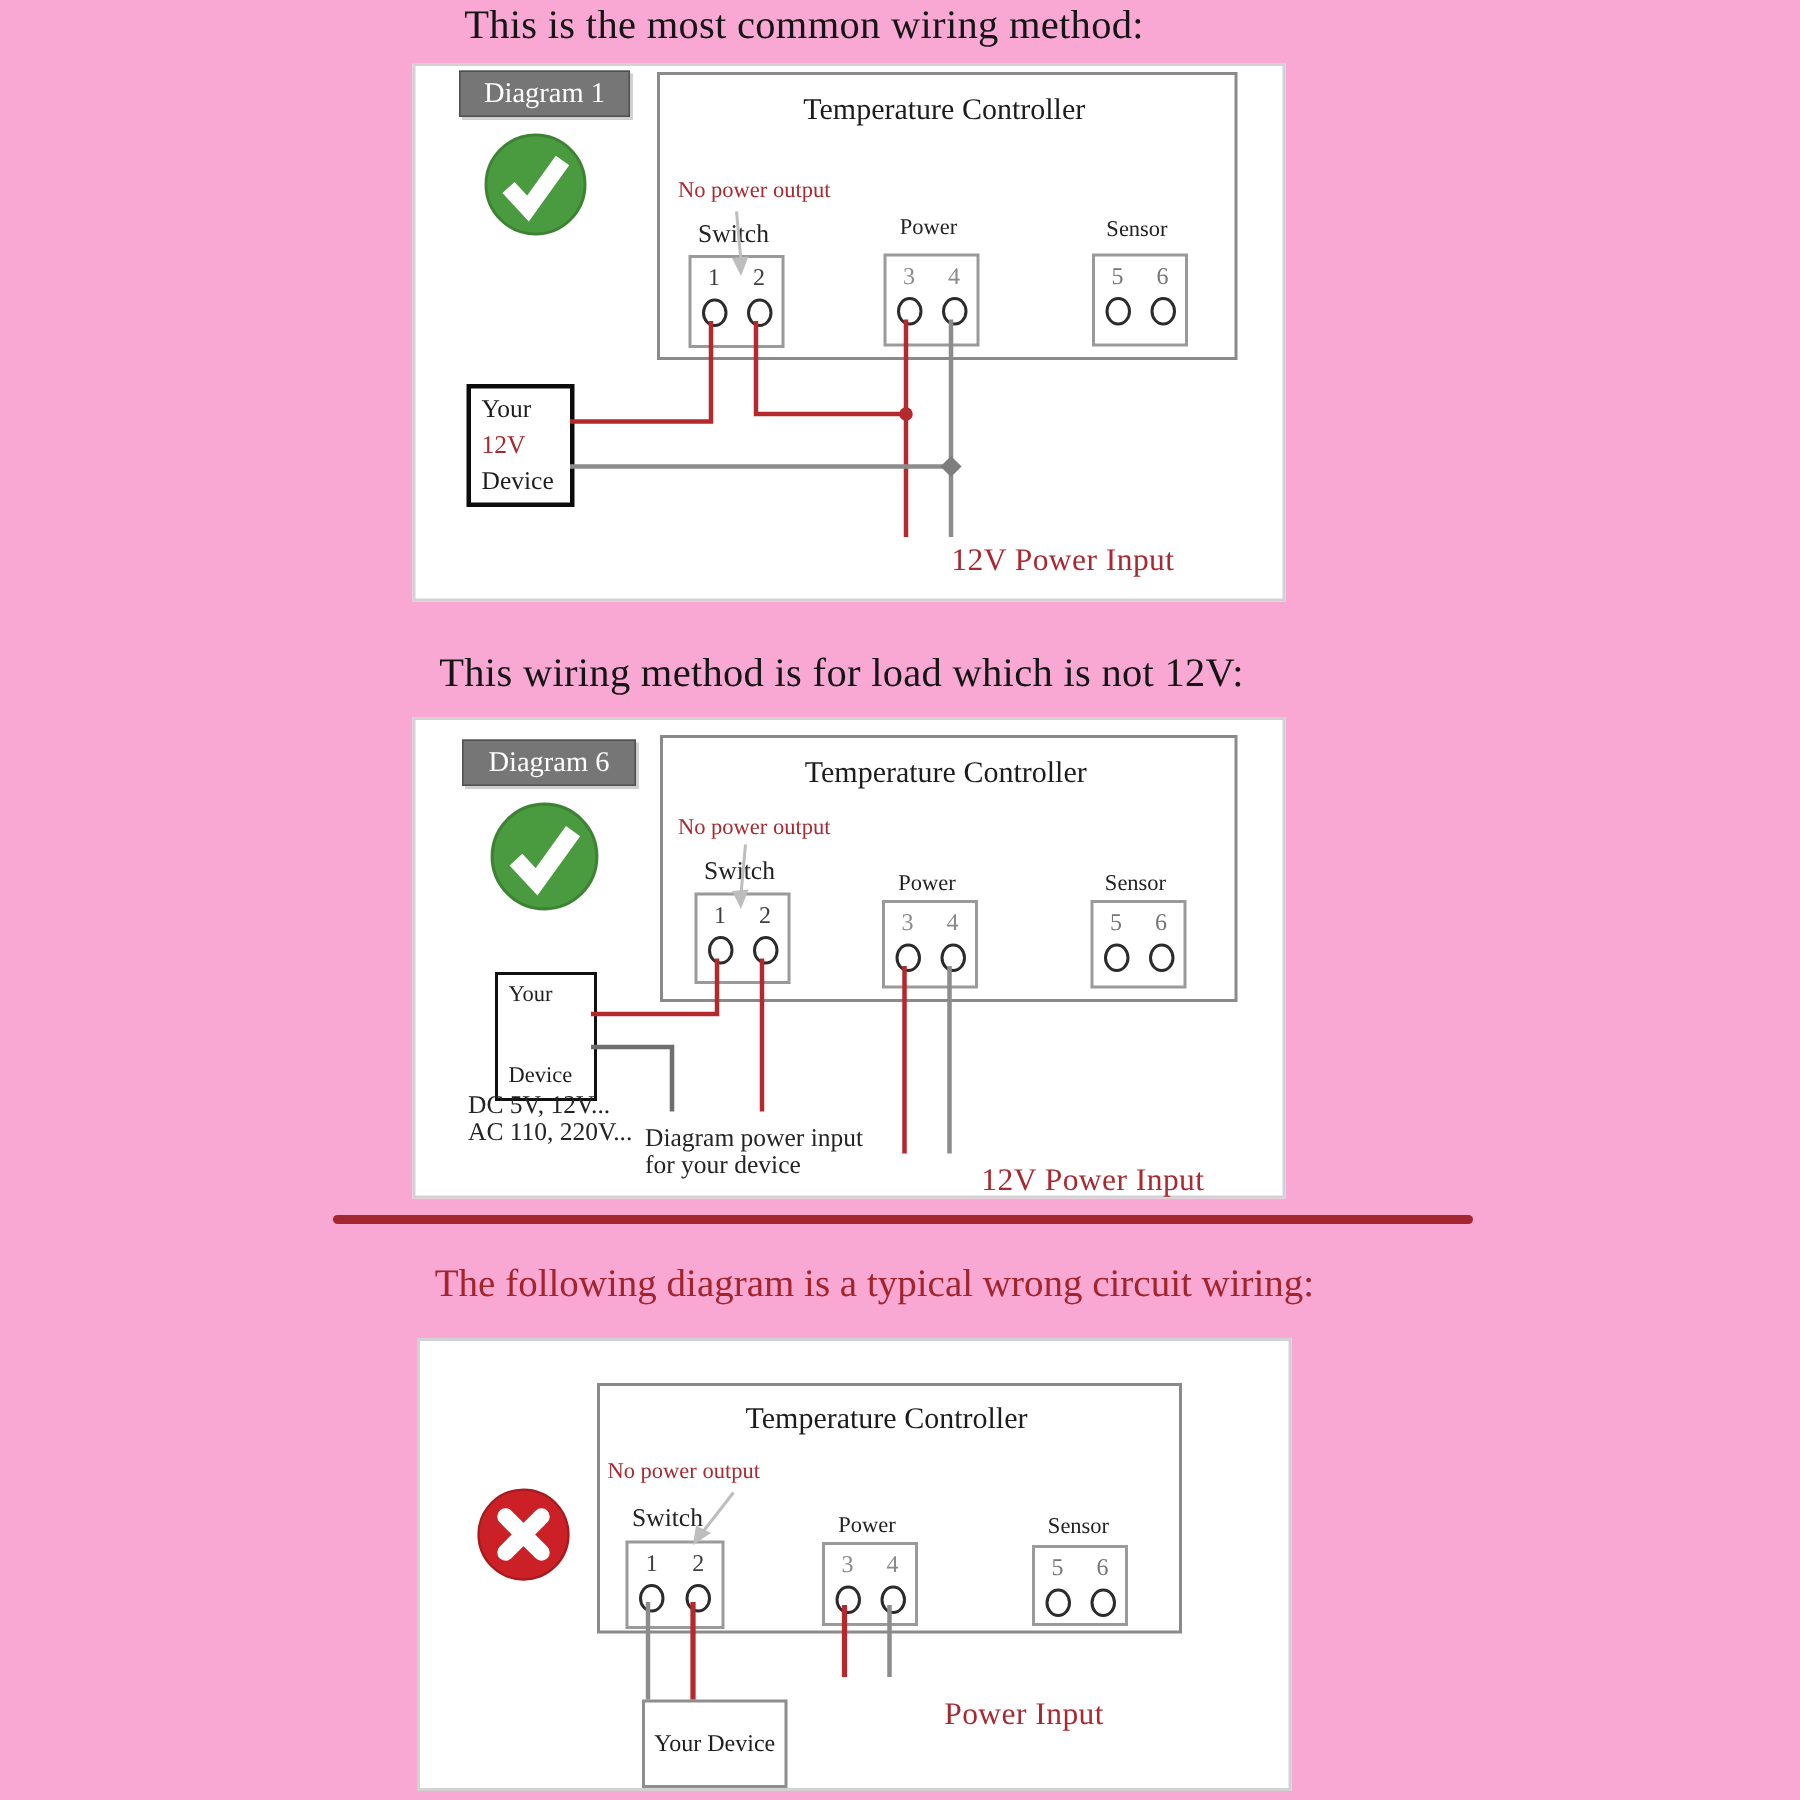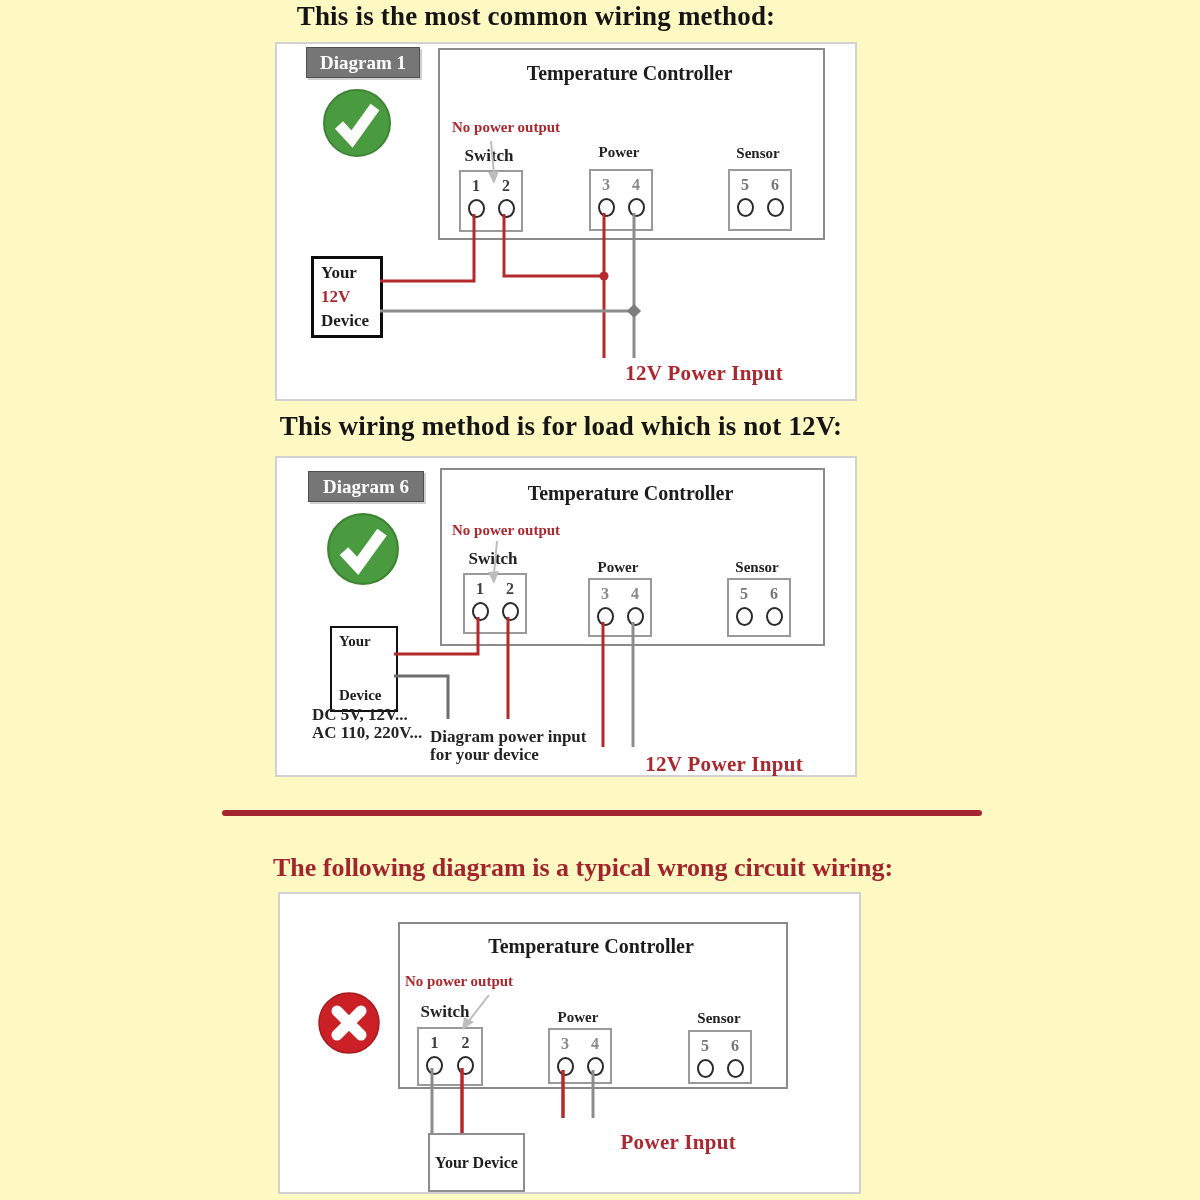--- a/index.html
+++ b/index.html
@@ -1,18 +1,18 @@
 <!DOCTYPE html>
 <html><head>
 <meta charset="utf-8">
 <style>
   html,body{margin:0;padding:0;background:#fff;}
   #canvas{
-    position:relative;width:1200px;height:1200px;background:#fef9c3;
-    font-family:"Liberation Serif","DejaVu Serif",serif;font-weight:bold;color:#1a1a1a;
+    position:relative;width:1200px;height:1200px;background:#f9a8d4;
+    font-family:"Liberation Serif","DejaVu Serif",serif;font-weight:normal;color:#1a1a1a;
     overflow:hidden;
   }
   .abs{position:absolute;}
   .section{position:absolute;left:0;width:1200px;}
   .sec-title{font-size:27px;letter-spacing:0.2px;text-align:center;color:#151515;}
   .outer-box{border:2px solid #d2d2d2;background:#fff;}
   .badge{background:#767676;color:#ffffff;border:1px solid #4f4f4f;
          text-align:center;font-size:19px;box-shadow:2px 2px 0 rgba(150,150,150,.45);}
   .ctrl-box{border:2px solid #8a8a8a;background:#fff;}
   .ctrl-title{font-size:20px;text-align:center;color:#1c1c1c;}
@@ -27,21 +27,21 @@
   .device-box{background:#fff;}
   .dev-black{border:3px solid #0c0c0c;}
   .dev-thin{border:2px solid #111;}
   .dev-gray{border:2px solid #8e8e8e;}
   .dev-line{font-size:17px;line-height:24px;padding-left:7px;color:#1d1d1d;}
   .red-text{color:#a8292f;}
   .power-input{font-size:21px;color:#a8292f;text-align:right;letter-spacing:0.3px;}
   .small-note{font-size:17px;color:#242424;line-height:18px;}
   .divider{background:#a32630;border-radius:3px;}
   .wrong-badge{background:#f4ee15;color:#141414;text-align:center;font-size:20px;line-height:30px;}
-  .title3{font-size:26px;color:#a1252d;text-align:center;margin-top:12px;}
+  .title3{font-size:26px;color:#a1252d;text-align:center;}
   svg{display:block;}
   .wires{pointer-events:none;}
 </style>
 </head>
 <body>
 
 <div id="canvas">
 
   <div class="section" style="top:0;height:410px;">
     <div class="abs sec-title" style="left:0;top:1px;width:1072px;">This is the most common wiring method:</div>
@@ -109,21 +109,21 @@
       <path d="M604 213 L604 358" stroke="#b5292c" stroke-width="3" fill="none"></path>
       <circle cx="604" cy="276" r="4.5" fill="#b5292c"></circle>
       <path d="M634 213 L634 358" stroke="#8c8c8c" stroke-width="3" fill="none"></path>
       <path d="M380 311 L634 311" stroke="#8c8c8c" stroke-width="3" fill="none"></path>
       <rect x="629" y="306" width="10" height="10" transform="rotate(45 634 311)" fill="#7d7d7d"></rect>
     </svg>
 
     <div class="abs power-input" style="left:463px;top:361px;width:320px;">12V Power Input</div>
   </div>
 
-  <div class="section" style="top:402px;height:400px;">
+  <div class="section" style="top:424px;height:400px;">
     <div class="abs sec-title" style="left:0;top:9px;width:1122px;">This wiring method is for load which is not 12V:</div>
 
     <div class="abs outer-box" style="left:275px;top:54px;width:578px;height:317px;"></div>
 
     <div class="abs badge" style="left:308px;top:69px;width:114px;height:29px;line-height:29px;">Diagram 6</div>
 
     <svg class="abs" style="left:326px;top:110px;" width="74" height="74" viewBox="0 0 70 70">
       <circle cx="35" cy="35" r="33" fill="#4a9b3f" stroke="#3e8334" stroke-width="2"></circle>
       <path d="M17 37 L30 51 L53 19" fill="none" stroke="#ffffff" stroke-width="11" stroke-linejoin="miter"></path>
     </svg>

